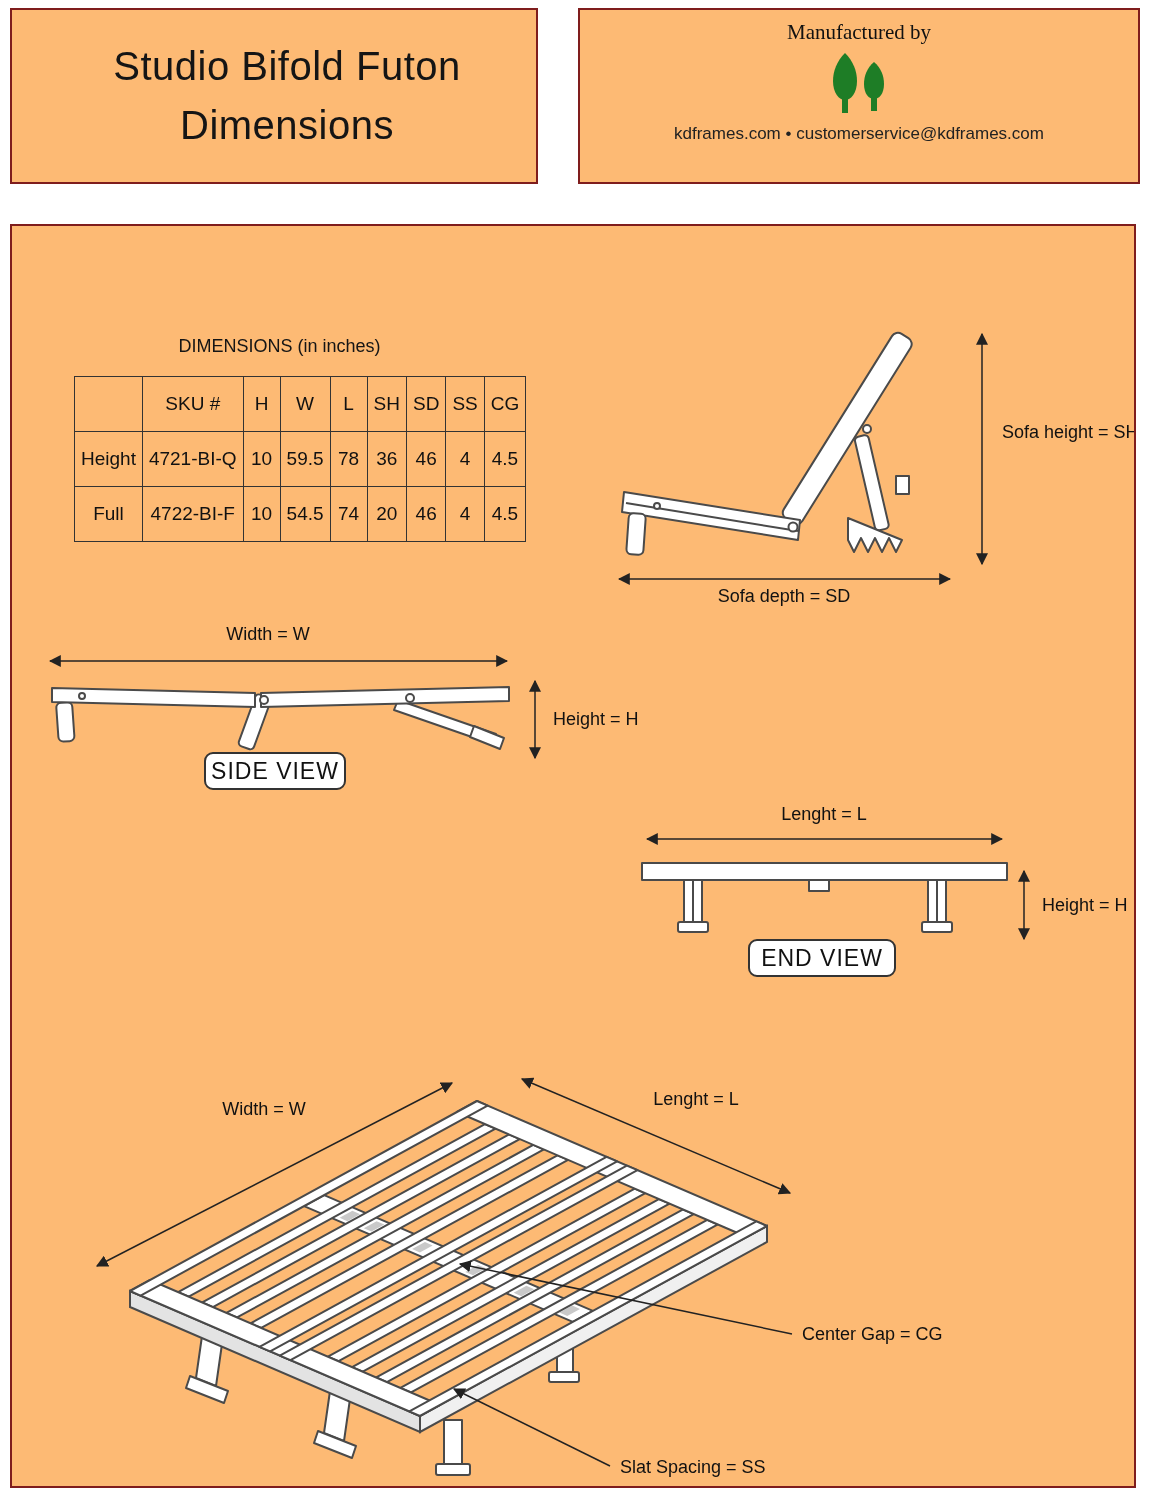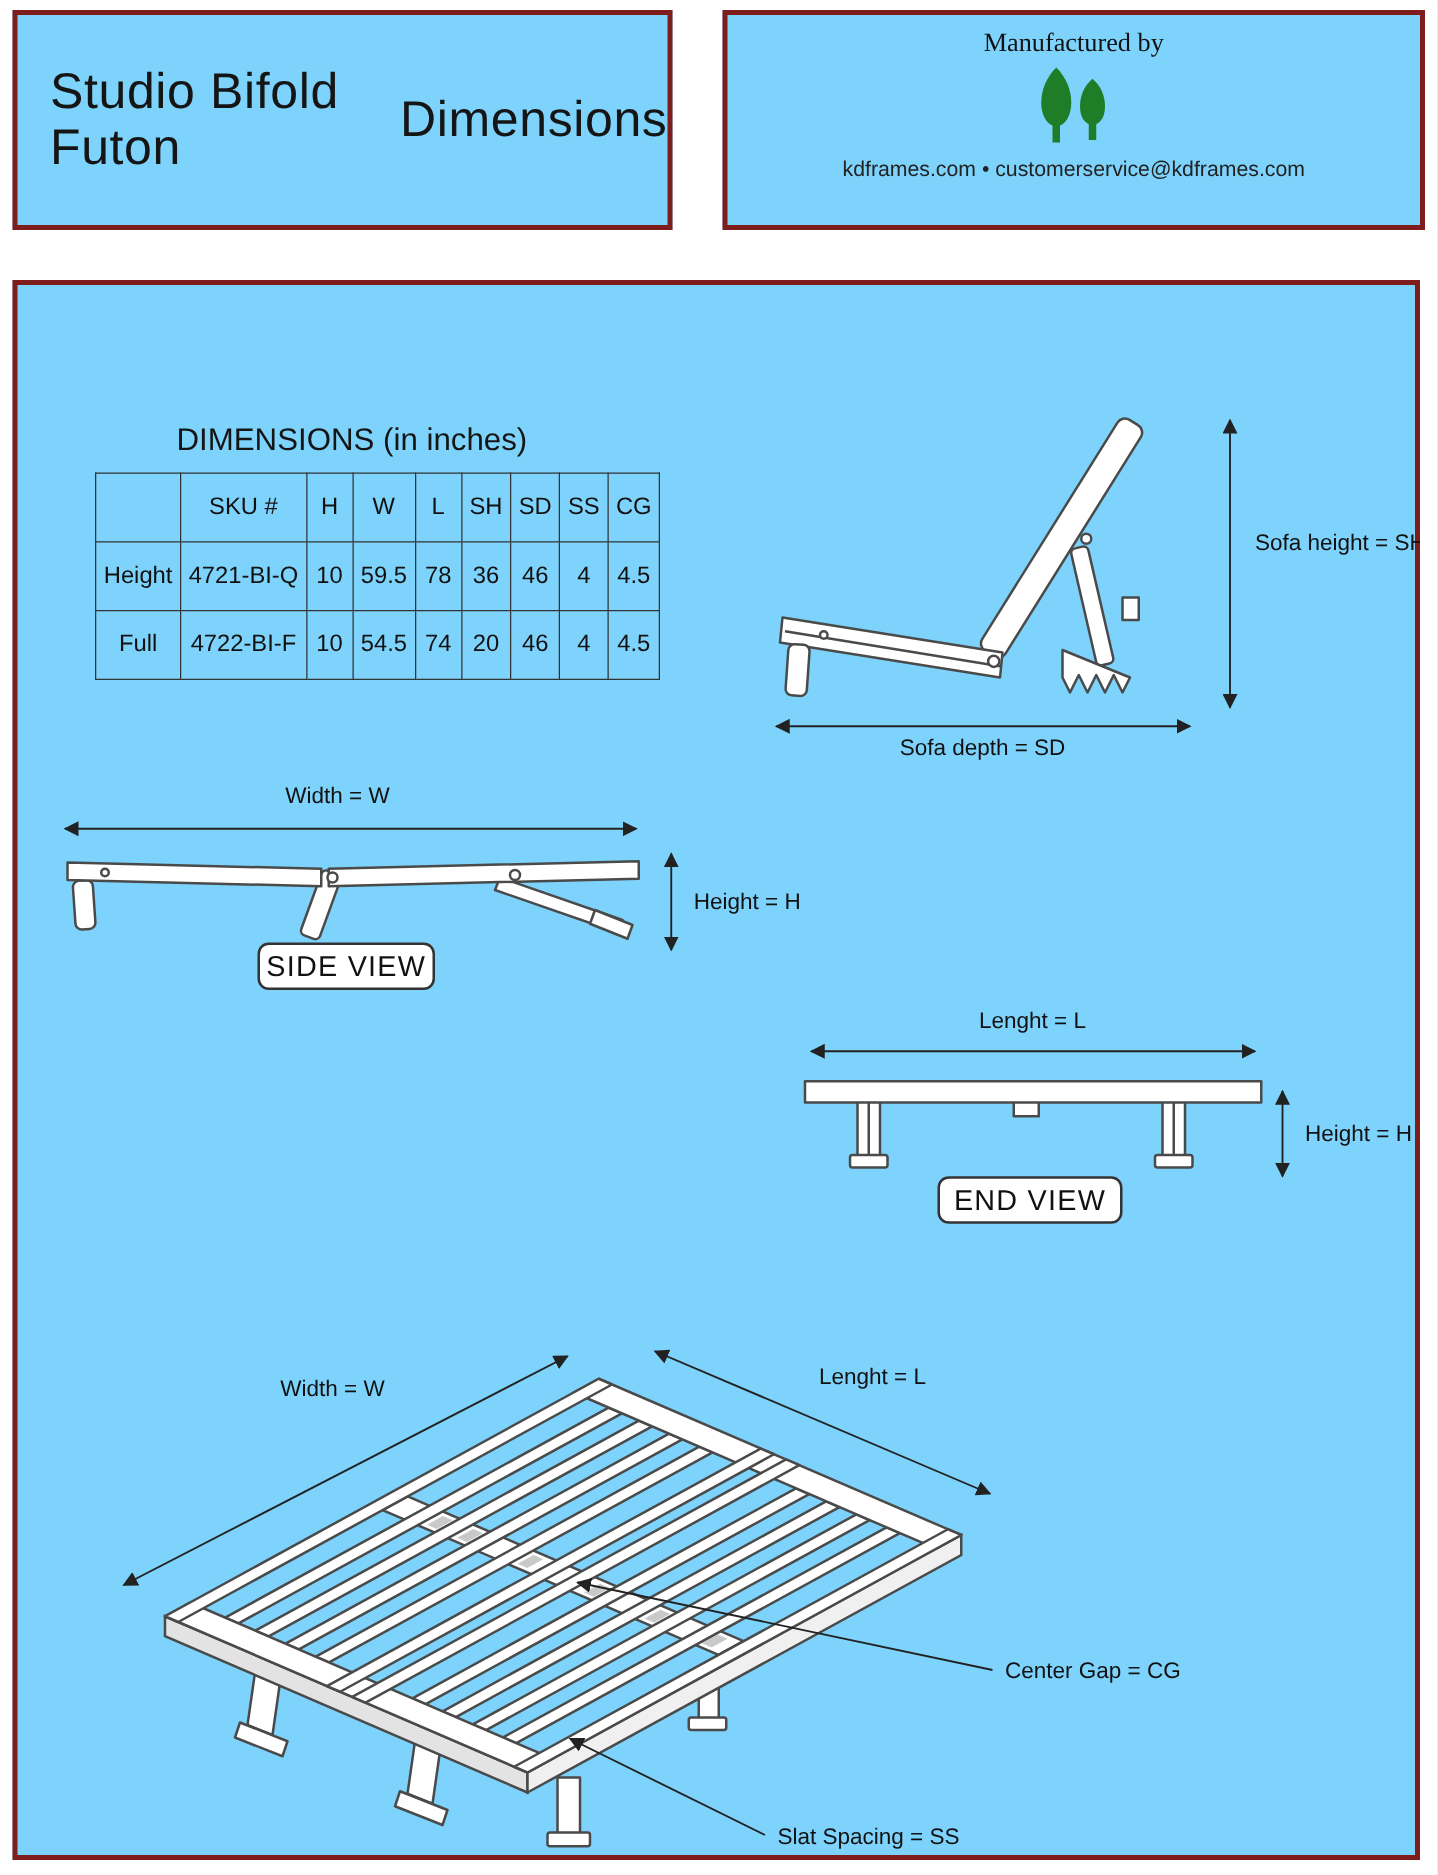--- a/index.html
+++ b/index.html
@@ -1,30 +1,30 @@
 <!DOCTYPE html>
 <html><head>
 <meta charset="utf-8">
 <style>
   html,body{margin:0;padding:0;background:#fff;}
   body{width:1150px;height:1500px;position:relative;font-family:"Liberation Sans",sans-serif;color:#111;}
   *{box-sizing:border-box;}
-  .box{position:absolute;border:4px solid #7f1d1d;background:#7dd3fc;}
+  .box{position:absolute;border:2px solid #7f1d1d;background:#fdba74;}
   
-  #title-box{left:10px;top:8px;width:528px;height:176px;display:flex;flex-direction:row;justify-content:center;align-items:center;gap:14px;padding-left:26px;}
+  #title-box{left:10px;top:8px;width:528px;height:176px;display:flex;flex-direction:column;justify-content:center;align-items:center;gap:14px;padding-left:26px;}
   #title-box .tline{font-size:40px;color:#151515;letter-spacing:.5px;}
   #brand-box{left:578px;top:8px;width:562px;height:176px;padding:8px 10px;text-align:center;}
   .manufactured{font-family:"Liberation Serif",serif;font-size:21px;margin-top:2px;}
   .brand-row{display:flex;justify-content:center;align-items:flex-end;gap:10px;margin-top:2px;height:74px;}
   .brand-name{font-family:"Liberation Serif",serif;font-weight:bold;font-size:47px;color:#1e7d26;letter-spacing:2px;line-height:1;}
   .addr{font-size:17px;margin-top:6px;color:#222;}
   .contact{font-size:17px;margin-top:3px;color:#222;}
   
   #main-box{left:10px;top:224px;width:1126px;height:1264px;}
-  #dims-title{position:absolute;left:60px;top:110px;width:415px;text-align:center;font-size:25px;color:#151515;}
+  #dims-title{position:absolute;left:60px;top:110px;width:415px;text-align:center;font-size:18px;color:#151515;}
   #dims-table{position:absolute;left:62px;top:150px;border-collapse:collapse;font-size:19px;}
   #dims-table th,#dims-table td{border:1.5px solid #333;padding:16px 6px;text-align:center;height:32px;font-weight:normal;}
   #dims-table .c-sku{min-width:92px;}
   #dims-table .c-lbl{min-width:56px;}
   #dims-table .c-n{min-width:37px;}
   svg.diagram{position:absolute;left:0;top:0;width:1122px;height:1260px;}
   svg text{font-family:"Liberation Sans",sans-serif;font-size:18px;fill:#111;}
   svg text.view-label{font-size:23px;letter-spacing:1px;}
   #iso-frame rect{vector-effect:non-scaling-stroke;}
 </style>

